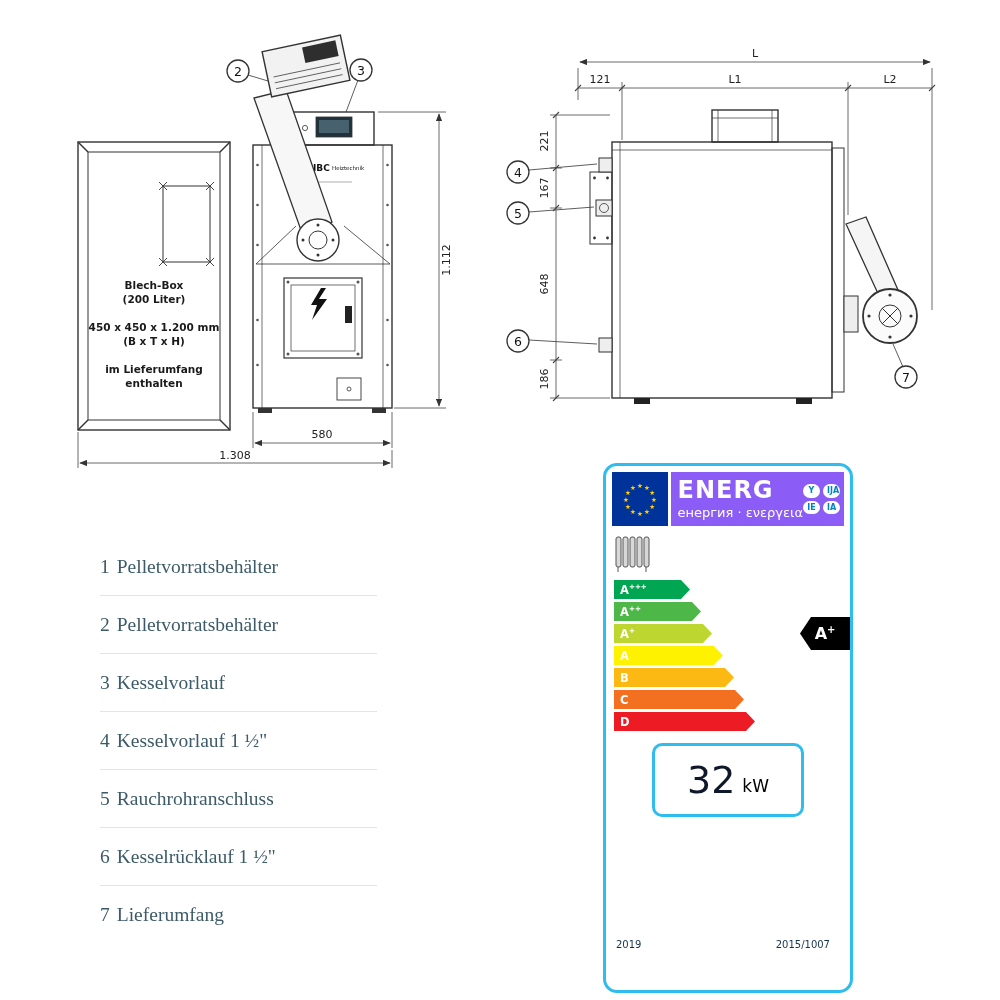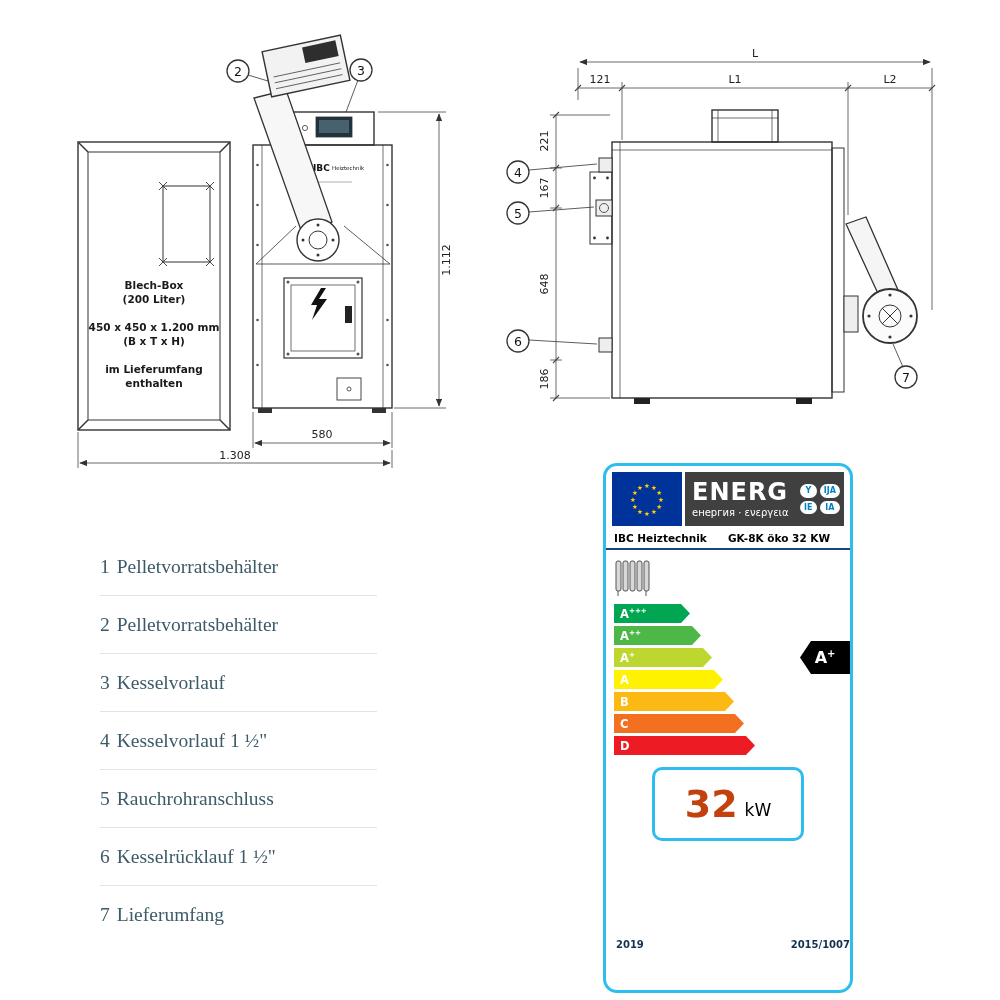--- a/index.html
+++ b/index.html
@@ -18,47 +18,47 @@
   }
   .legend-item:last-child { border-bottom:none; }
 
   
   #energy-label {
     left:603px; top:463px; width:250px; height:530px;
     border:3px solid #2fbcee; border-radius:14px; background:#fff;
   }
   .el-header { display:flex; margin:6px 6px 0 6px; height:54px; gap:3px; }
   .el-flag { width:70px; background:#003399; display:flex; align-items:center; justify-content:center; }
-  .el-hblue { flex:1; background:#404040; display:flex; align-items:center; padding:0 4px 0 7px; gap:0; }
+  .el-hblue { flex:1; background:#8b5cf6; display:flex; align-items:center; padding:0 4px 0 7px; gap:0; }
   .el-energ-wrap { flex:1; color:#fff; }
   .el-energ { font-size:24px; font-weight:bold; letter-spacing:1px; line-height:1; }
-  .el-energ-sub { font-size:10px; margin-top:3px; white-space:nowrap; }
+  .el-energ-sub { font-size:13px; margin-top:3px; white-space:nowrap; }
   .el-letters { display:grid; grid-template-columns:auto auto; gap:3px; }
   .el-pill { background:#fff; color:#0082c0; font-size:8px; font-weight:bold; border-radius:8px;
              padding:2px 4px; text-align:center; min-width:17px; line-height:1.2; }
   .el-brand-row { display:flex; padding:6px 8px 4px 8px; font-size:10.5px; font-weight:bold;
                   color:#000; border-bottom:2px solid #17457a; }
   .el-brand { width:50%; }
   .el-model { width:50%; }
   .el-radiator { margin:8px 0 0 8px; display:block; }
   .el-arrows { position:relative; margin:6px 0 0 8px; }
   .el-arrow { height:19px; margin-bottom:3px; display:flex; align-items:center; padding-left:6px;
               color:#fff; font-weight:bold; font-size:11.5px;
               clip-path:polygon(0 0, calc(100% - 9px) 0, 100% 50%, calc(100% - 9px) 100%, 0 100%); }
   .el-arrow sup, .el-rating sup { font-size:0.62em; position:relative; top:-0.45em; }
   .w0{width:76px}.w1{width:87px}.w2{width:98px}.w3{width:109px}.w4{width:120px}.w5{width:130px}.w6{width:141px}
   .el-rating { position:absolute; right:0; top:37px; width:50px; height:33px; background:#000;
                color:#fff; font-weight:bold; font-size:16px; display:flex; align-items:center;
                justify-content:center; clip-path:polygon(11px 0, 100% 0, 100% 100%, 11px 100%, 0 50%); }
   .el-power { margin:12px auto 0; width:152px; height:74px; border:3px solid #2fbcee;
               border-radius:10px; display:flex; align-items:center; justify-content:center; gap:7px; }
-  .el-power-val { font-size:38px; font-weight:bold; color:#c2410c; }
+  .el-power-val { font-size:38px; font-weight:normal; color:#0f172a; }
   .el-power-unit { font-size:17px; font-weight:normal; color:#000; margin-top:12px; }
-  .el-footer { position:absolute; left:10px; right:0; bottom:40px; display:flex;
-               justify-content:space-between; font-size:10px; font-weight:bold; color:#14324f; }
+  .el-footer { position:absolute; left:10px; right:20px; bottom:40px; display:flex;
+               justify-content:space-between; font-size:10px; font-weight:normal; color:#14324f; }
 </style>
 </head>
 <body>
 
 <div id="page">
 
   <svg id="front-svg" class="abs" style="left:55px; top:25px;" width="405" height="455" viewBox="55 25 405 455">
     <defs>
       <marker id="fa-e" markerWidth="10" markerHeight="8" refX="9" refY="4" orient="auto">
           <path d="M0,0L10,4L0,8z" fill="#333"></path>
@@ -338,24 +338,20 @@
         </div>
         <div class="el-letters">
           <div class="el-pill">Y</div>
           <div class="el-pill">IJA</div>
           <div class="el-pill">IE</div>
           <div class="el-pill">IA</div>
         </div>
       </div>
     </div>
 
-    <div class="el-brand-row">
-      <div class="el-brand">IBC Heiztechnik</div>
-      <div class="el-model">GK-8K öko 32 KW</div>
-    </div>
 
     <svg class="el-radiator" width="40" height="40" viewBox="0 0 40 40">
       <g stroke="#555" fill="#d8d8d8" stroke-width="1">
         <rect x="2" y="3" width="5" height="30" rx="2"></rect>
         <rect x="9" y="3" width="5" height="30" rx="2"></rect>
         <rect x="16" y="3" width="5" height="30" rx="2"></rect>
         <rect x="23" y="3" width="5" height="30" rx="2"></rect>
         <rect x="30" y="3" width="5" height="30" rx="2"></rect>
         <line x1="4" y1="33" x2="4" y2="38"></line>
         <line x1="32" y1="33" x2="32" y2="38"></line>

